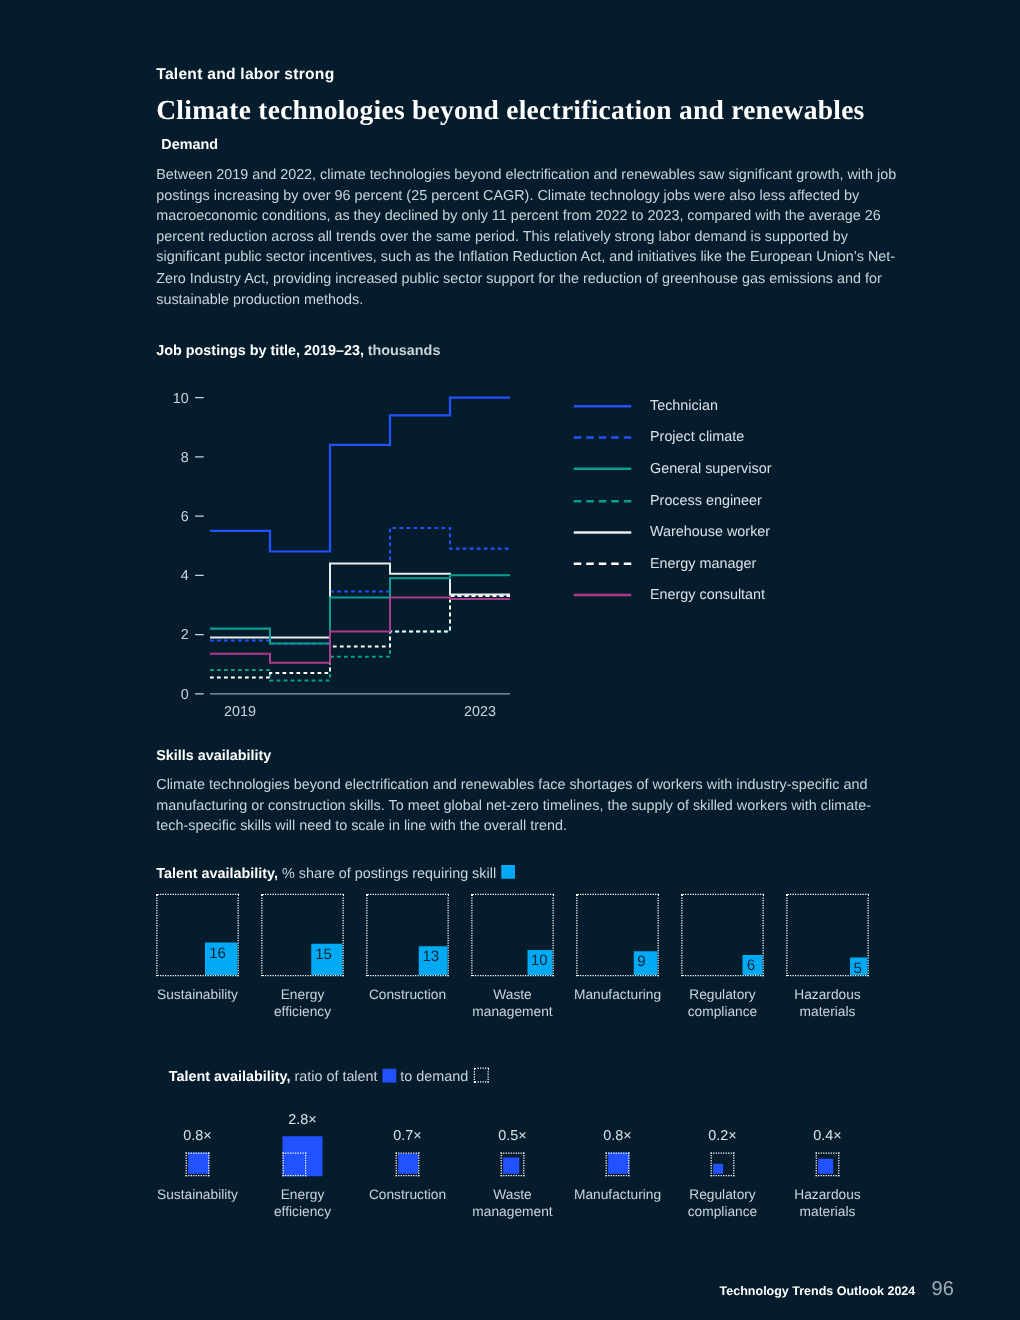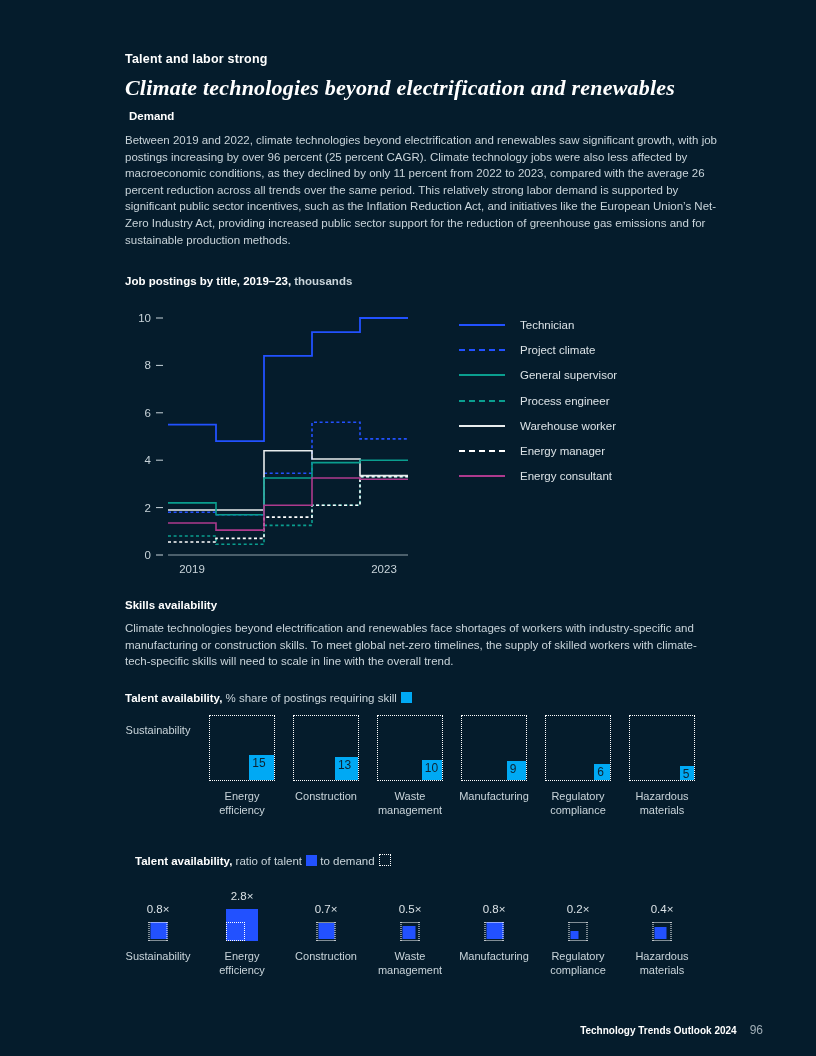--- a/index.html
+++ b/index.html
@@ -4,21 +4,21 @@
 <style>
   html,body{margin:0;padding:0;}
   body{
     width:816px;height:1056px;position:relative;overflow:hidden;
     background:#051c2c;
     font-family:"Liberation Sans","DejaVu Sans",sans-serif;
     -webkit-font-smoothing:antialiased;
   }
   .abs{position:absolute;}
   .eyebrow{left:125px;top:52px;font-size:12.5px;font-weight:bold;color:#fff;letter-spacing:.2px;}
-  .title{left:125px;top:75px;font-family:"Liberation Serif","DejaVu Serif",serif;font-size:22px;font-weight:bold;color:#fff;letter-spacing:.2px;font-style:italic;}
+  .title{left:125px;top:75px;font-family:"Liberation Serif","DejaVu Serif",serif;font-size:22px;font-weight:bold;color:#fff;letter-spacing:.2px;}
   .subhead{font-size:11.5px;font-weight:bold;color:#fff;}
   .body-text{width:592px;font-size:11.5px;line-height:16.6px;color:#c9d4da;}
   .demand-head{left:129px;top:110px;}
   .demand-body{left:125px;top:132px;}
   .chart-title{left:125px;top:275px;font-size:11.5px;color:#fff;}
   .chart-title .bold{font-weight:bold;color:#fff;}
   .chart-title .unit{font-weight:bold;color:#c9d4da;margin-left:3px;}
   .chart-svg{left:125px;top:307px;}
   .legend{left:459px;top:312px;}
   .legend-item{display:flex;align-items:center;height:25.3px;}
@@ -38,21 +38,21 @@
   .pct-fill{position:absolute;right:0;bottom:0;}
   .pct-value{display:block;font-size:12px;color:#0d2433;padding:2px 0 0 3px;line-height:12px;}
   .cat-label{margin-top:9px;font-size:11px;line-height:13.5px;color:#c9d4da;text-align:center;max-width:74px;}
   .ratio-fig{position:relative;height:66px;width:100%;}
   .ratio-wrap{position:absolute;bottom:0;left:50%;transform:translateX(-50%);}
   .ratio-demand{position:absolute;left:0;bottom:0;width:17px;height:17px;border:1px dotted #fff;z-index:2;}
   .ratio-talent{position:absolute;z-index:1;}
   .ratio-value{position:absolute;left:0;right:0;text-align:center;font-size:11.5px;color:#dbe2e6;}
   .footer{top:1023px;right:53px;display:flex;align-items:baseline;gap:13px;}
   .footer-report{font-size:10px;font-weight:bold;color:#fff;}
-  .footer-page{font-size:12px;color:#9fadb6;}
+  .footer-page{font-size:16px;color:#9fadb6;}
 </style>
 </head>
 <body>
 
 <div class="abs eyebrow">Talent and labor strong</div>
 <div class="abs title">Climate technologies beyond electrification and renewables</div>
 
 <div class="abs subhead demand-head">Demand</div>
 <div class="abs body-text demand-body">Between 2019 and 2022, climate technologies beyond electrification and renewables saw significant growth, with job postings increasing by over 96 percent (25 percent CAGR). Climate technology jobs were also less affected by macroeconomic conditions, as they declined by only 11 percent from 2022 to 2023, compared with the average 26 percent reduction across all trends over the same period. This relatively strong labor demand is supported by significant public sector incentives, such as the Inflation Reduction Act, and initiatives like the European Union’s Net-Zero Industry Act, providing increased public sector support for the reduction of greenhouse gas emissions and for sustainable production methods.</div>
 
@@ -117,20 +117,25 @@
   </div>
 
 <div class="abs subhead skills-head">Skills availability</div>
 <div class="abs body-text skills-body">Climate technologies beyond electrification and renewables face shortages of workers with industry-specific and manufacturing or construction skills. To meet global net-zero timelines, the supply of skilled workers with climate-tech-specific skills will need to scale in line with the overall trend.</div>
 
 <div class="abs row-heading">
   <span class="bold">Talent availability,</span><span> % share of postings requiring skill</span><span class="swatch" style="background:#00a9f4;"></span>
 </div>
 <div class="abs squares-row">
     <div class="col">
+      <div class="pct-box">
+        <div class="pct-fill" style="width: 25.6px; height: 25.6px; background: rgb(0, 169, 244);">
+          <span class="pct-value">16</span>
+        </div>
+      </div>
       <div class="cat-label">Sustainability</div>
     </div>
     <div class="col">
       <div class="pct-box">
         <div class="pct-fill" style="width: 24.8px; height: 24.8px; background: rgb(0, 169, 244);">
           <span class="pct-value">15</span>
         </div>
       </div>
       <div class="cat-label">Energy efficiency</div>
     </div>

